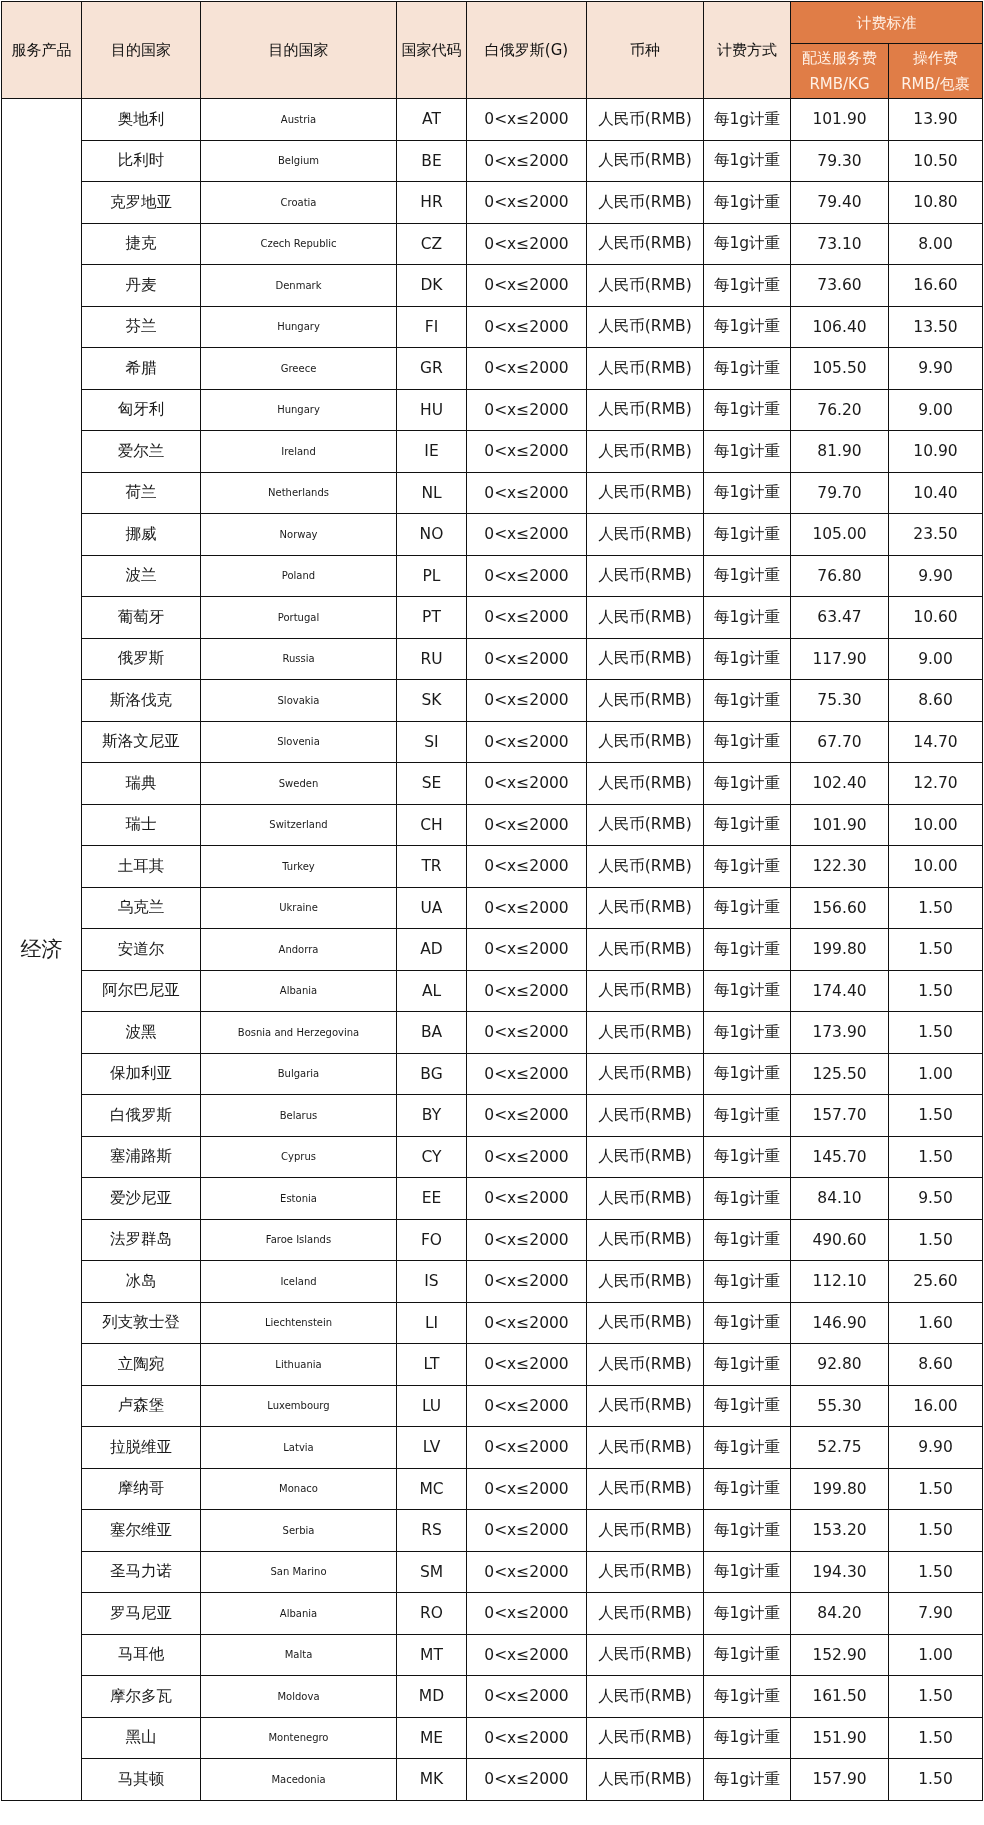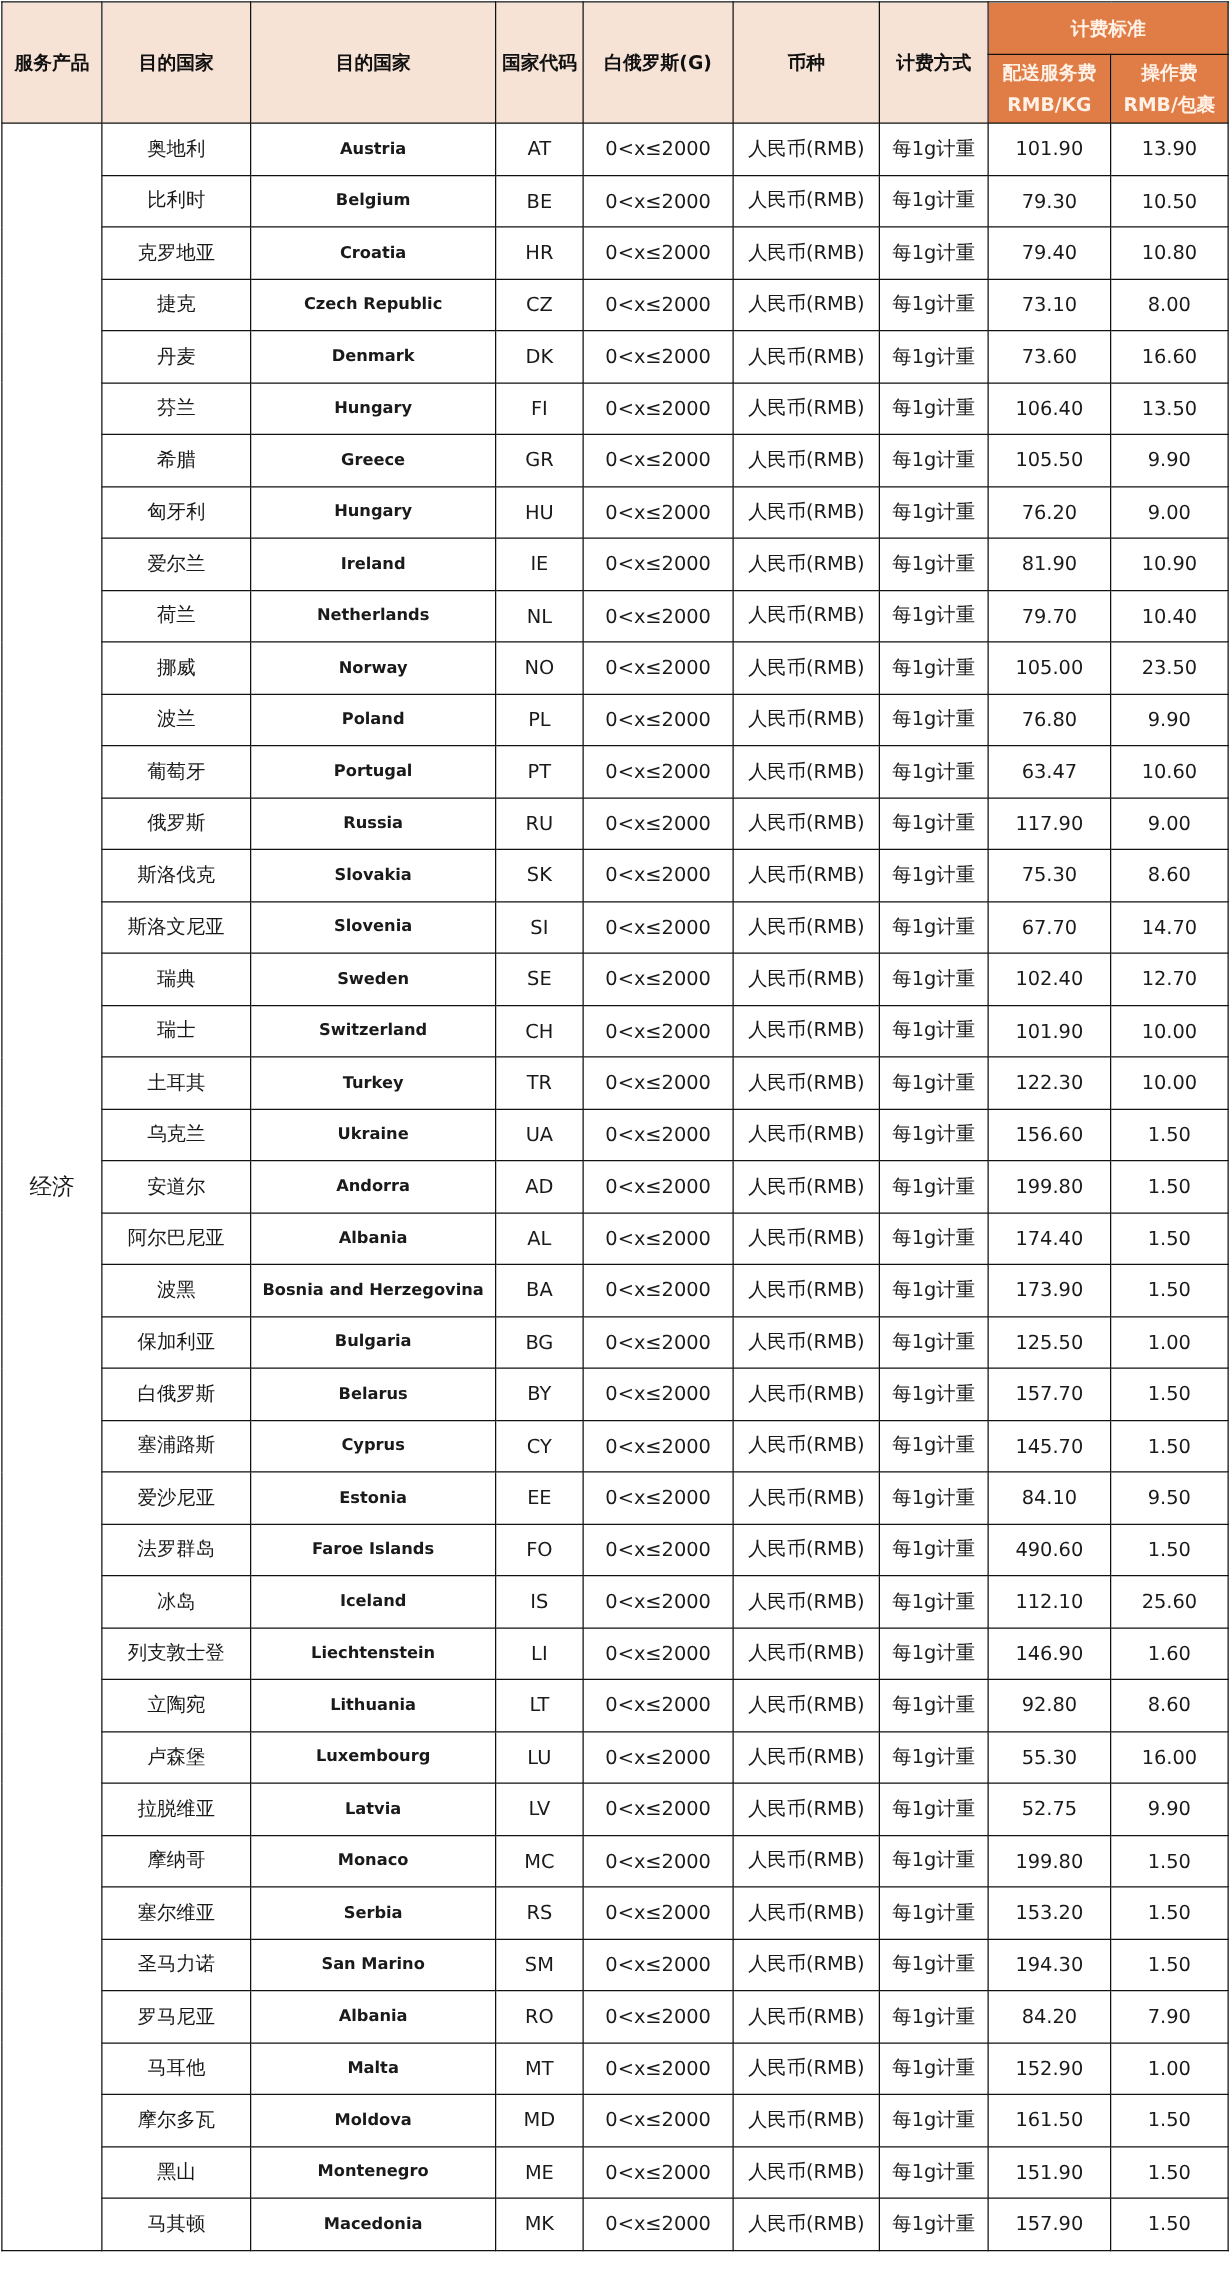--- a/index.html
+++ b/index.html
@@ -7,25 +7,25 @@
   table.rates {
     position: absolute; left: 1px; top: 1px;
     border-collapse: collapse; table-layout: fixed;
     width: 981px;
   }
   table.rates td, table.rates th {
     border: 1.5px solid #111;
     text-align: center; vertical-align: middle;
     padding: 0; overflow: hidden; white-space: nowrap;
   }
-  th { font-weight: bold; font-size: 15px; background: #f7e3d6; color: #111; }
+  th { font-weight: normal; font-size: 15px; background: #f7e3d6; color: #111; }
   th.orange { background: #e07d47; color: #fff1e6; font-size: 15px; line-height: 26px; }
   td { font-size: 15.5px; height: 40.5px; color: #1a1a1a; }
-  td.en { font-size: 13px; font-weight: bold; }
-  td.product { font-size: 18px; }
+  td.en { font-size: 10px; }
+  td.product { font-size: 21px; }
   .thead-top { height: 42px; }
   .thead-bot { height: 55px; }
 </style>
 </head>
 <body>
 
 <table class="rates">
   <colgroup>
     <col style="width:80px">
       <col style="width:119px">

